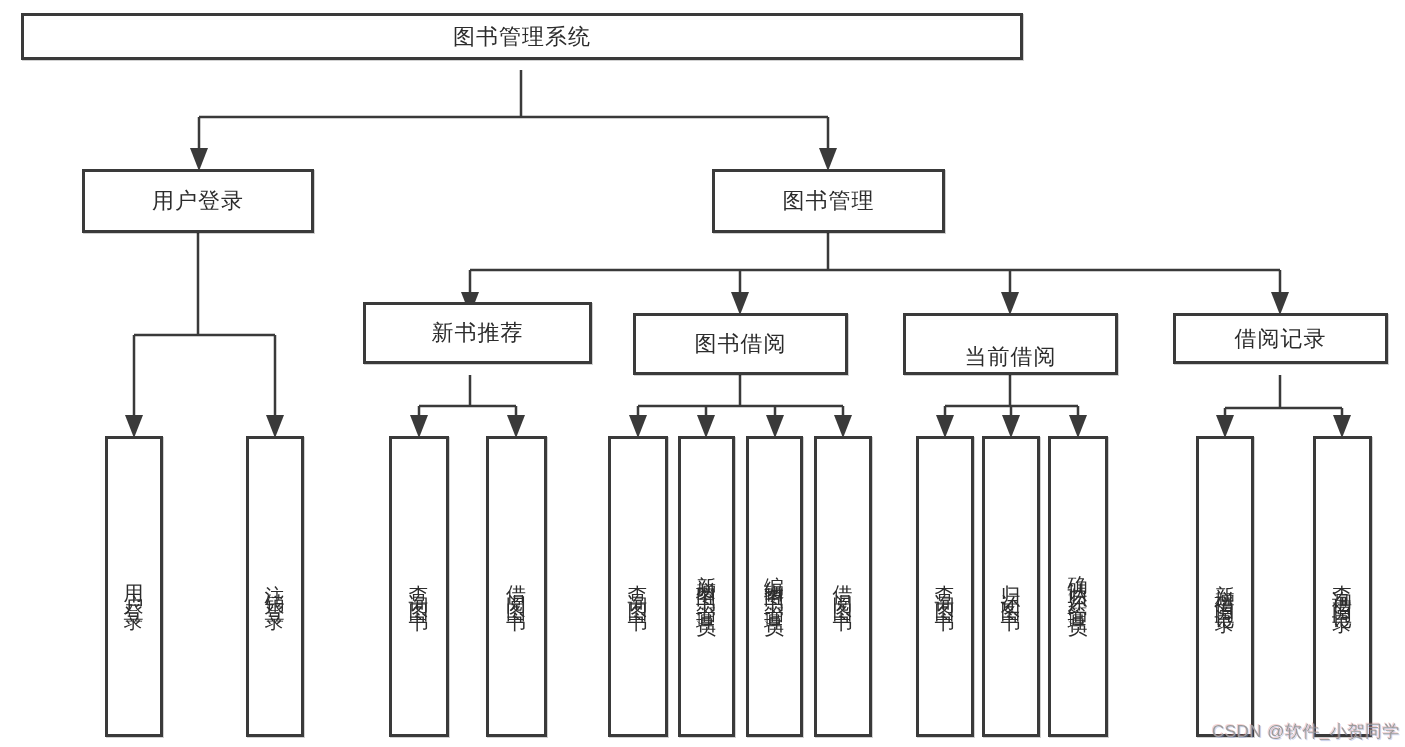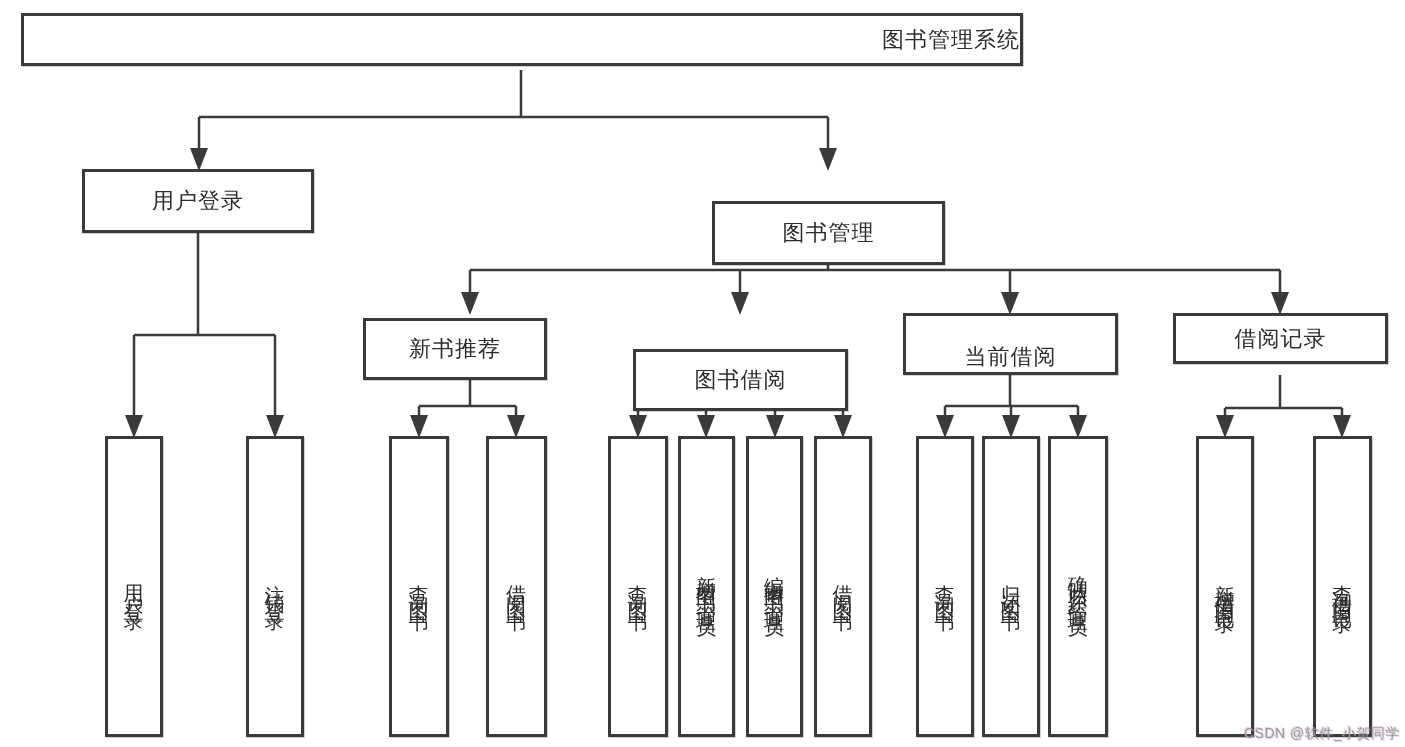--- a/index.html
+++ b/index.html
@@ -18,21 +18,21 @@
   }
   .h-node{font-size:22px;letter-spacing:1px;}
   .leaf span{
     writing-mode:vertical-rl;text-orientation:mixed;
     font-size:20px;letter-spacing:9px;line-height:1.1;
     white-space:nowrap;
   }
   .leaf.long span{letter-spacing:6px;font-size:20px;}
   .watermark{
     position:absolute;right:5px;bottom:4px;z-index:3;
-    font-size:14px;color:#9b9b9b;letter-spacing:0.5px;
+    font-size:17px;color:#9b9b9b;letter-spacing:0.5px;
     text-shadow:-1px -1px 0 rgba(225,130,130,0.35),1px 1px 0 rgba(130,150,225,0.35);
   }
 </style>
 </head>
 <body>
 
 <div class="canvas">
 
   <svg class="edges" viewBox="0 0 1405 747" xmlns="http://www.w3.org/2000/svg">
 
@@ -63,35 +63,35 @@
     <path d="M1010,375 V406 M945,406 H1078 M945,406 V417 M1011,406 V417 M1078,406 V417"></path>
     <polygon points="936,415 954,415 945,438"></polygon>
     <polygon points="1002,415 1020,415 1011,438"></polygon>
     <polygon points="1069,415 1087,415 1078,438"></polygon>
 
     <path d="M1280,375 V408 M1225,408 H1342 M1225,408 V417 M1342,408 V417"></path>
     <polygon points="1216,415 1234,415 1225,438"></polygon>
     <polygon points="1333,415 1351,415 1342,438"></polygon>
   </svg>
 
-  <div class="node h-node" style="left:21px;top:13px;width:1002px;height:53px;justify-content:flex-end;">
+  <div class="node h-node" style="left:21px;top:13px;width:1002px;height:47px;">
     <span>图书管理系统</span>
   </div>
 
   <div class="node h-node" style="left:82px;top:169px;width:232px;height:64px;">
     <span>用户登录</span>
   </div>
-  <div class="node h-node" style="left:712px;top:169px;width:233px;height:64px;margin-top:32px;">
+  <div class="node h-node" style="left:712px;top:169px;width:233px;height:64px;">
     <span>图书管理</span>
   </div>
 
-  <div class="node h-node" style="left:363px;top:318px;width:184px;height:62px;">
+  <div class="node h-node" style="left:363px;top:302px;width:229px;height:62px;">
     <span>新书推荐</span>
   </div>
-  <div class="node h-node" style="left:633px;top:313px;width:215px;height:62px;margin-top:36px;">
+  <div class="node h-node" style="left:633px;top:313px;width:215px;height:62px;">
     <span>图书借阅</span>
   </div>
   <div class="node h-node" style="left:903px;top:313px;width:215px;height:62px;align-items:flex-end;">
     <span>当前借阅</span>
   </div>
   <div class="node h-node" style="left:1173px;top:313px;width:215px;height:51px;">
     <span>借阅记录</span>
   </div>
 
   <div class="node leaf" style="left:105px;top:436px;width:58px;height:301px;">

